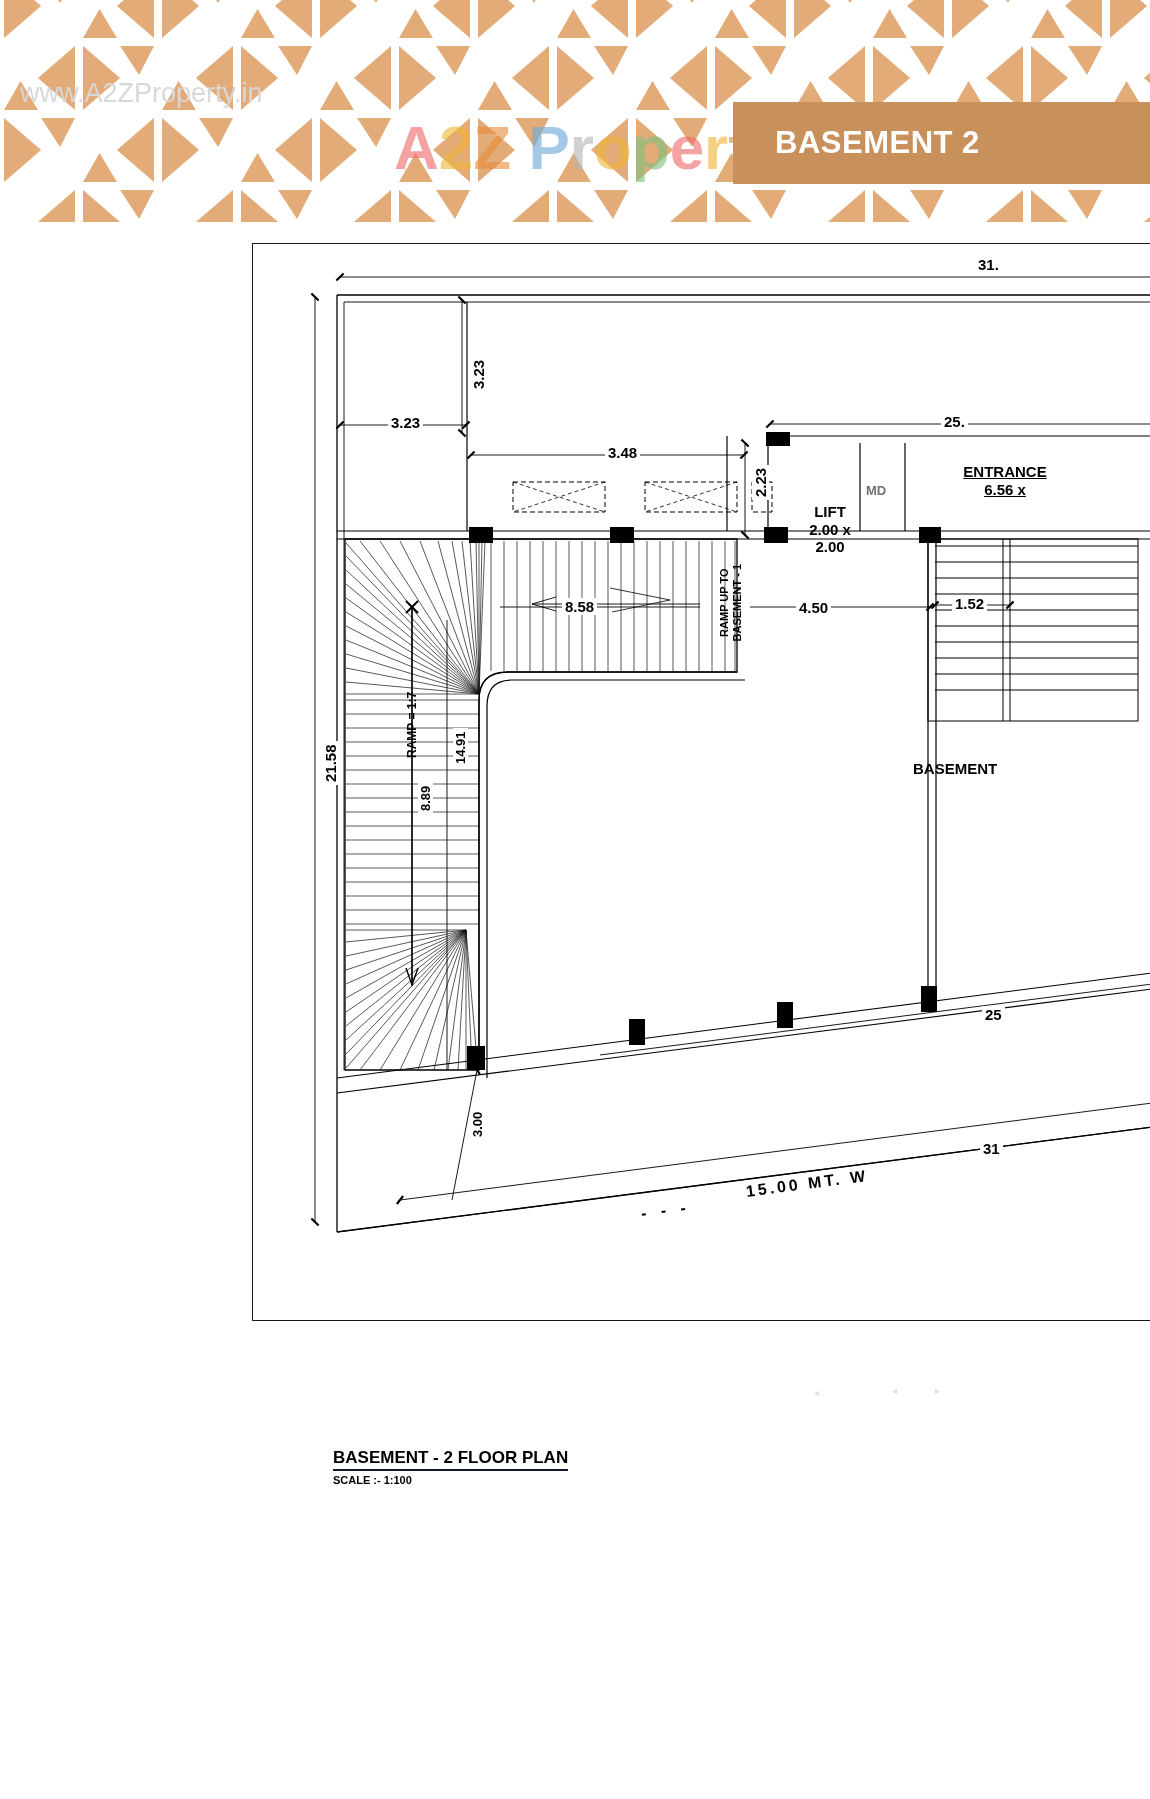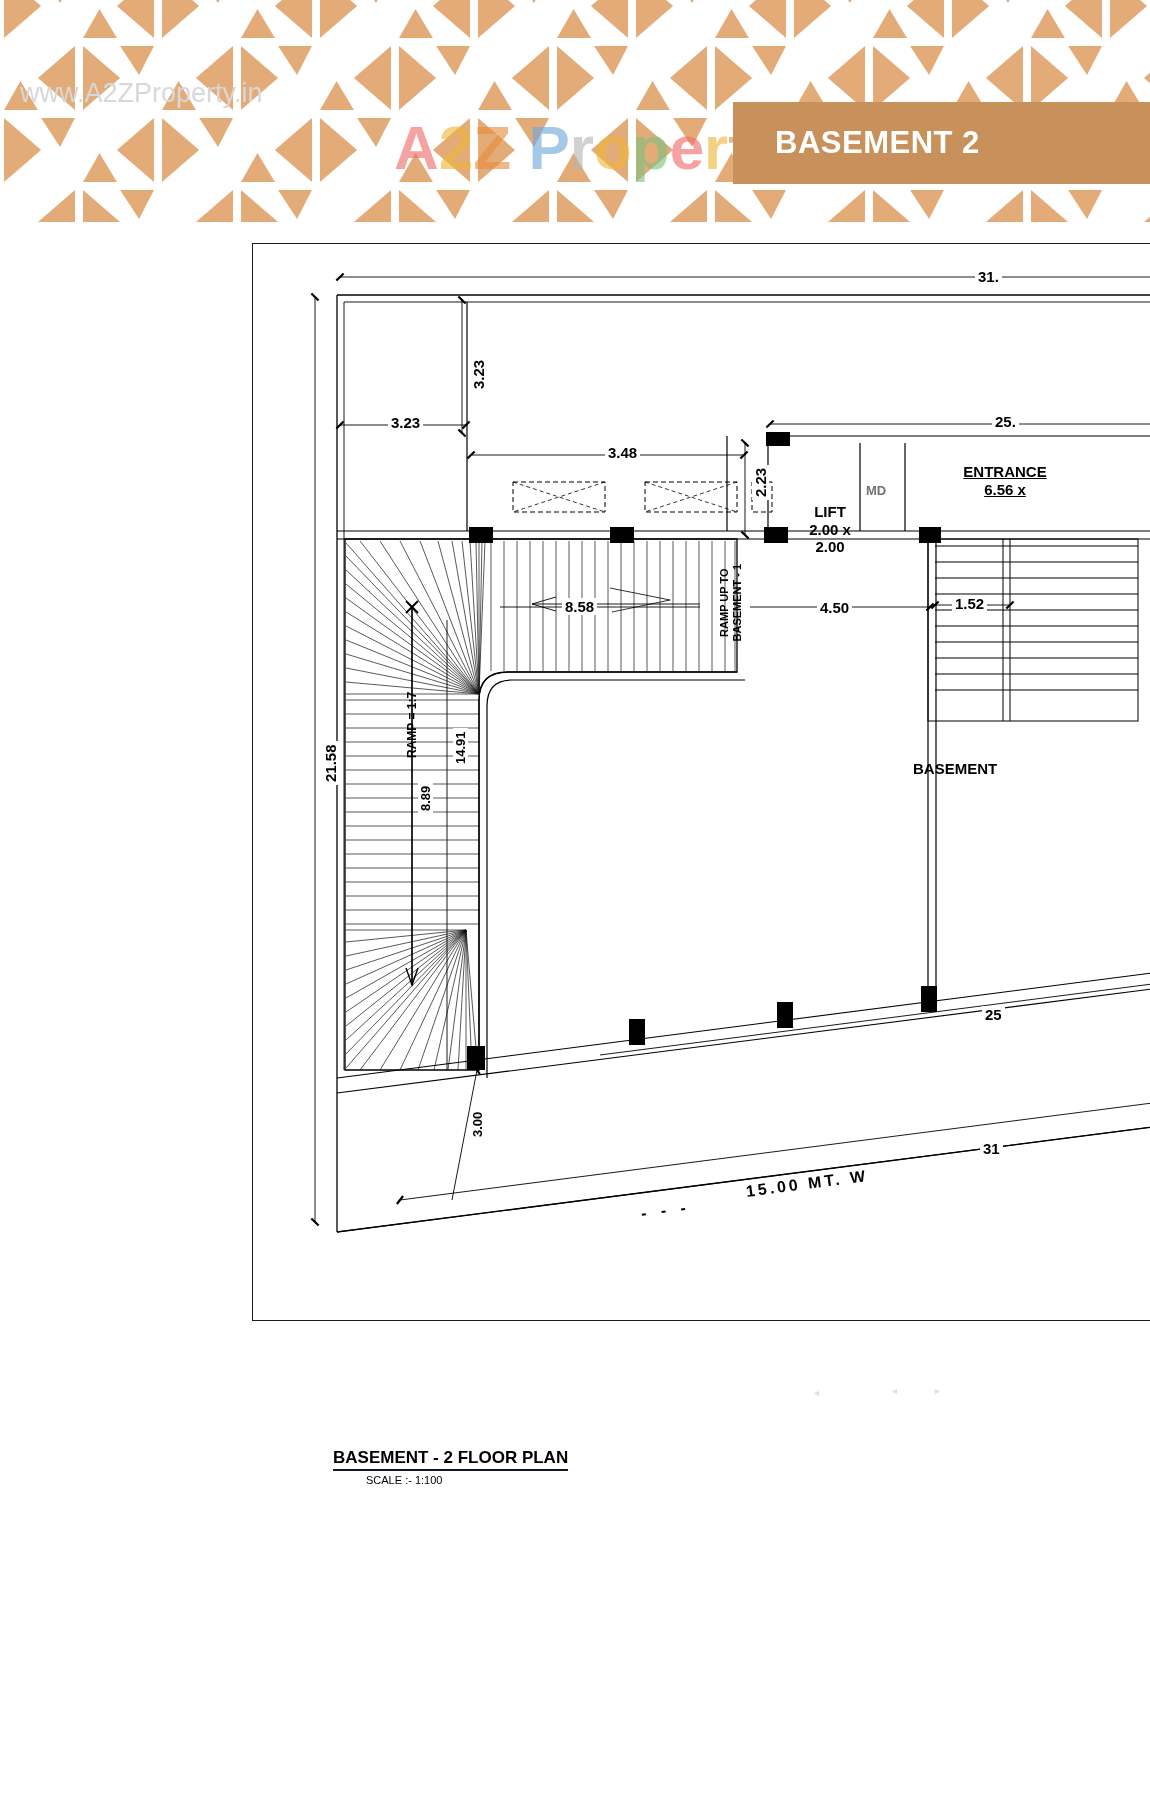--- a/index.html
+++ b/index.html
@@ -65,21 +65,21 @@
     white-space:pre-line;line-height:1.15;text-align:center;
     transform-origin:50% 50%;
   }
 
   #titleblock{position:absolute;left:333px;top:1448px;}
   #tb-main{
     font-size:17px;font-weight:bold;color:#000;
     border-bottom:2px solid #0f172a;display:inline-block;padding-bottom:1px;
     white-space:nowrap;
   }
-  #tb-scale{font-size:11px;font-weight:normal;color:#000;margin-top:3px;white-space:nowrap;margin-left:33px;}
+  #tb-scale{font-size:11px;font-weight:bold;color:#000;margin-top:3px;white-space:nowrap;}
 
   #road-label{
     position:absolute;left:745px;top:1183px;
     font-size:16px;font-weight:bold;color:#000;white-space:nowrap;
     transform:rotate(-7.5deg);transform-origin:0 0;letter-spacing:3px;
   }
   #road-dashes{
     position:absolute;left:640px;top:1205px;
     font-size:16px;font-weight:bold;color:#000;white-space:nowrap;
     transform:rotate(-7.5deg);transform-origin:0 0;letter-spacing:5px;
@@ -504,35 +504,35 @@
 
       <line x1="477" y1="1070" x2="452" y2="1200" marker-start="url(#tick)"></line>
 
       <line x1="600" y1="1055" x2="1160" y2="983"></line>
 
       <line x1="400" y1="1200" x2="1160" y2="1102" marker-start="url(#tick)"></line>
     </g>
   </g>
 </svg>
 
-<div class="dim-text" style="left:975px;top:268px;">31.</div>
+<div class="dim-text" style="left:975px;top:256px;">31.</div>
 
 <div class="dim-text" style="left:388px;top:414px;">3.23</div>
 
 <div class="dim-text vert" style="left:470px;top:392px;transform:rotate(-90deg);">3.23</div>
 
 <div class="dim-text" style="left:605px;top:444px;">3.48</div>
 
 <div class="dim-text vert" style="left:752px;top:500px;transform:rotate(-90deg);">2.23</div>
 
-<div class="dim-text" style="left:992px;top:413px;text-align:center;">25.</div>
+<div class="dim-text" style="left:941px;top:413px;text-align:center;">25.</div>
 
 <div class="dim-text" style="left:562px;top:598px;">8.58</div>
 
-<div class="dim-text" style="left:817px;top:599px;">4.50</div>
+<div class="dim-text" style="left:796px;top:599px;">4.50</div>
 
 <div class="dim-text" style="left:952px;top:595px;">1.52</div>
 
 <div class="dim-text vert" style="left:322px;top:785px;transform:rotate(-90deg);">21.58</div>
 
 <div class="dim-text vert" style="left:418px;top:814px;transform:rotate(-90deg);font-size:13px;">8.89</div>
 
 <div class="dim-text vert" style="left:453px;top:767px;transform:rotate(-90deg);font-size:13px;">14.91</div>
 
 <div class="dim-text vert" style="left:470px;top:1140px;transform:rotate(-90deg);font-size:13px;">3.00</div>

